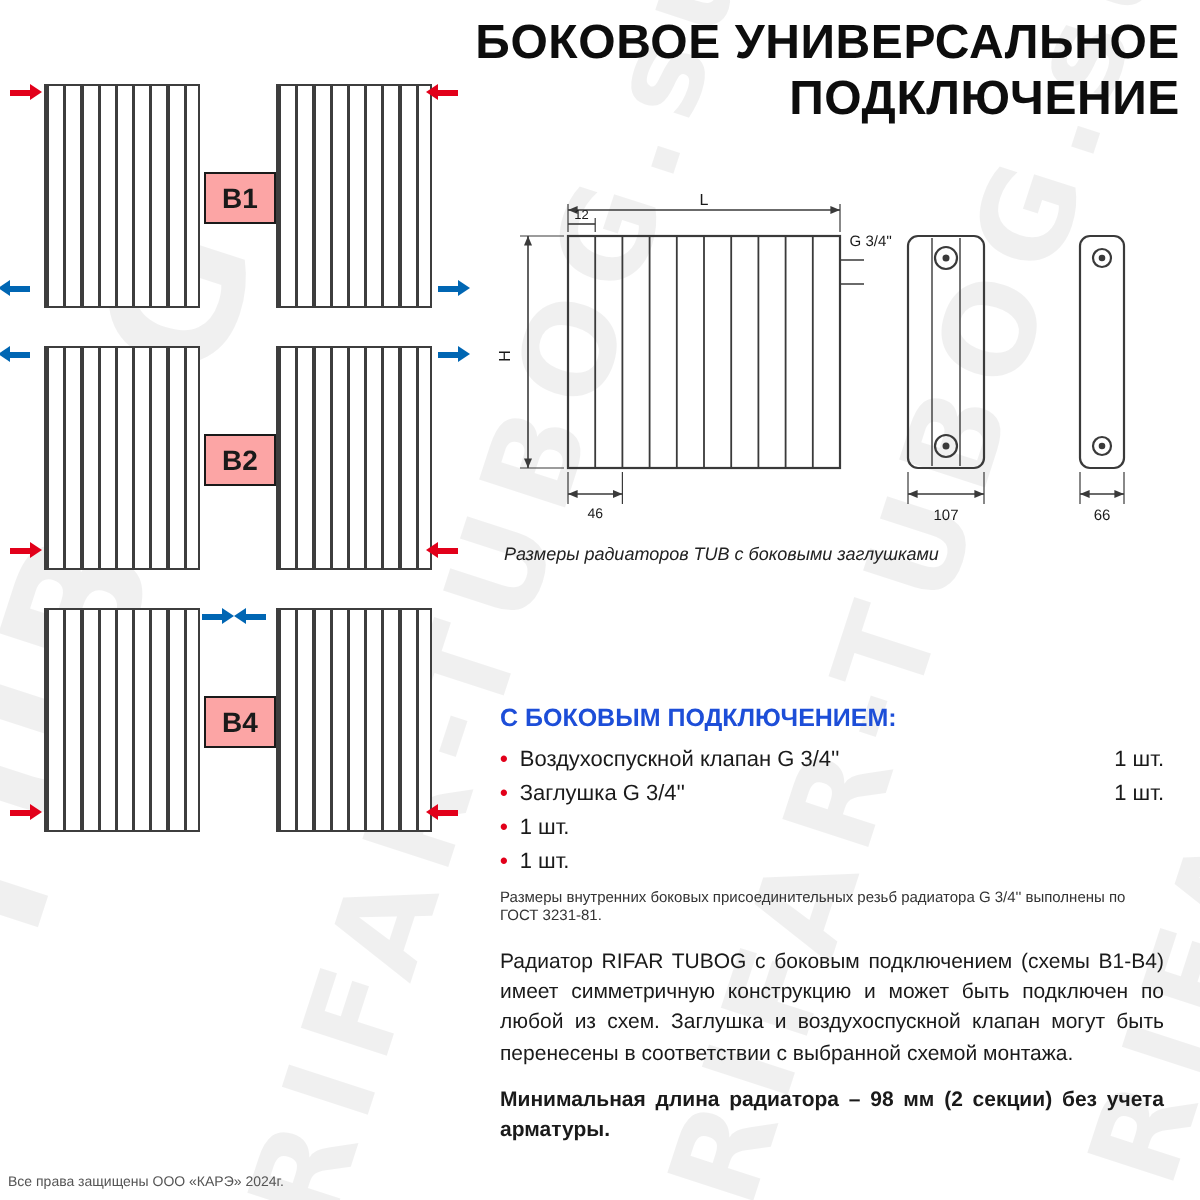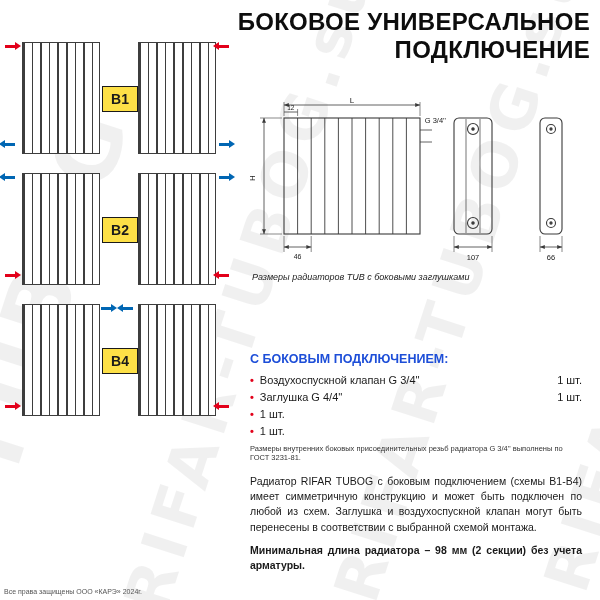--- a/index.html
+++ b/index.html
@@ -13,21 +13,21 @@
   .title{position:absolute;top:8px;right:10px;text-align:right;font-weight:700;
          font-size:24px;line-height:1.15;letter-spacing:.3px;color:#0d0d0d;}
   
   .schemes{position:absolute;left:4px;top:40px;width:232px;}
   .scheme{position:relative;width:232px;height:118px;margin-bottom:13px;}
   .rad{position:absolute;top:2px;width:78px;height:112px;box-sizing:border-box;
        border:1.6px solid #3d3d3d;background:
        repeating-linear-gradient(90deg,#3d3d3d 0 1.6px,#ffffff 1.6px 8.6px);}
   .slabel{position:absolute;left:98px;top:46px;width:34px;height:24px;
           border:1.5px solid #1a1a1a;display:flex;align-items:center;justify-content:center;
-          font-weight:700;font-size:14px;background:#fde047;}
+          font-weight:700;font-size:14px;background:#fca5a5;}
   .arrow{position:absolute;width:10px;height:2.5px;background:currentColor;}
   .arrow::after{content:"";position:absolute;top:-3.2px;width:0;height:0;border:solid transparent;}
   .arrow.right::after{left:100%;border-width:4.5px 0 4.5px 6.5px;border-left-color:currentColor;}
   .arrow.left::after{right:100%;border-width:4.5px 6.5px 4.5px 0;border-right-color:currentColor;}
   .c-red{color:#e2001a;} .c-blue{color:#0066b3;}
   
   .drawing{position:absolute;left:246px;top:96px;width:344px;height:172px;}
   .caption{position:absolute;left:252px;top:272px;font-size:9px;font-style:italic;color:#222;}
   
   .info{position:absolute;left:250px;top:352px;width:332px;}
@@ -143,21 +143,21 @@
   <div class="info">
     <div class="eq-h2">С БОКОВЫМ ПОДКЛЮЧЕНИЕМ:</div>
 
     <div class="eq-row">
       <span class="bullet">•</span>
       <span class="eq-label">Воздухоспускной клапан G 3/4''</span>
       <span class="eq-qty">1 шт.</span>
     </div>
     <div class="eq-row">
       <span class="bullet">•</span>
-      <span class="eq-label">Заглушка G 4/4''</span>
+      <span class="eq-label">Заглушка G 3/4''</span>
       <span class="eq-qty">1 шт.</span>
     </div>
     <div class="eq-row">
       <span class="bullet">•</span>
       <span class="eq-qty">1 шт.</span>
     </div>
     <div class="eq-row">
       <span class="bullet">•</span>
       <span class="eq-qty">1 шт.</span>
     </div>

